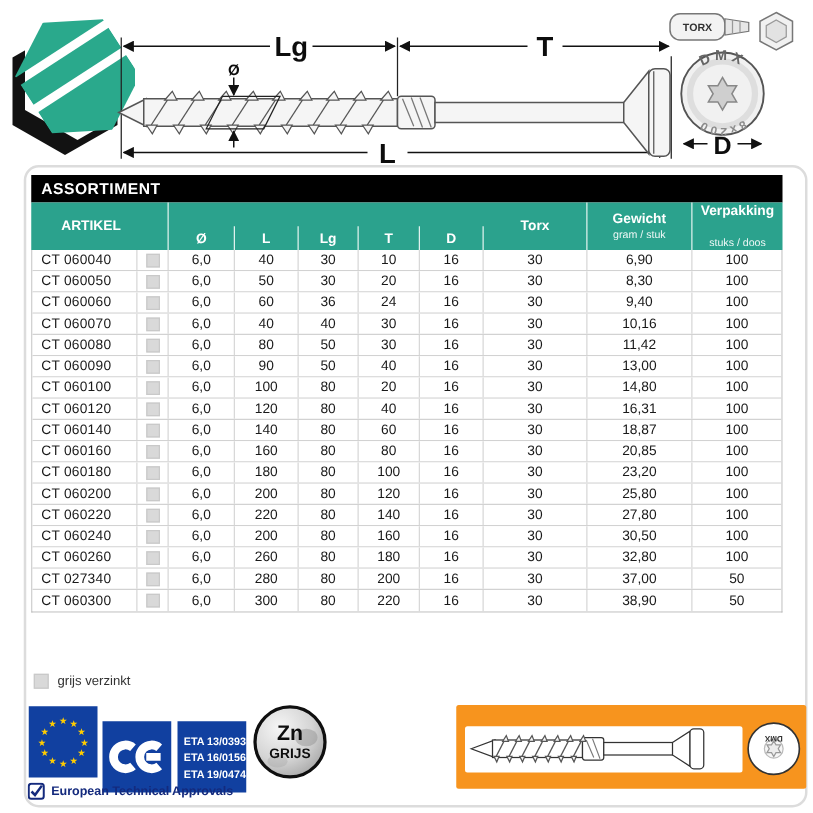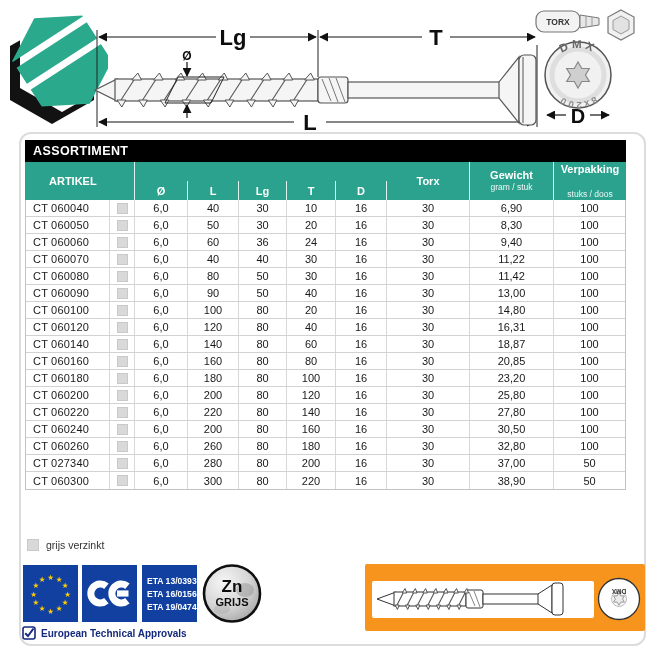--- a/index.html
+++ b/index.html
@@ -32,21 +32,21 @@
   .cell{display:flex;align-items:center;justify-content:center;font-size:11px;color:#191919;
         border-right:1px solid #d8d8d8;box-sizing:border-box;}
   .cell:last-child{border-right:none;}
   .cell.art{justify-content:flex-start;padding-left:7px;letter-spacing:.2px;}
   .sq{width:9px;height:9px;background:#d9d9d9;border:1px solid #c9c9c9;display:inline-block;}
 
   .legend{left:27px;top:539px;display:flex;align-items:flex-end;gap:7px;font-size:10.5px;color:#333;}
   .legend .sq{width:10px;height:10px;}
 
   
-  .badge{top:565px;height:57px;background:#1140a0;box-sizing:border-box;}
+  .badge{top:577px;height:57px;background:#1140a0;box-sizing:border-box;}
   .eu{left:23px;width:55px;}
   .ce{left:82px;width:55px;}
   .eta{left:142px;width:55px;display:flex;flex-direction:column;justify-content:center;gap:3px;padding-left:5px;}
   .eta .ln{color:#fff;font-size:8.6px;font-weight:bold;white-space:nowrap;}
   .star{font-size:7.5px;fill:#ffcc00;text-anchor:middle;}
   .vh{position:absolute;width:1px;height:1px;overflow:hidden;clip:rect(0 0 0 0);}
 
   .caption{left:22px;top:626px;display:flex;align-items:center;gap:5px;color:#142a7d;
            font-size:10px;font-weight:bold;}
 
@@ -253,21 +253,21 @@
           <div class="cell art">CT 060070</div>
           <div class="cell sqc">
             <span class="sq"></span>
           </div>
           <div class="cell num">6,0</div>
           <div class="cell num">40</div>
           <div class="cell num">40</div>
           <div class="cell num">30</div>
           <div class="cell num">16</div>
           <div class="cell num">30</div>
-          <div class="cell num">11,22</div>
+          <div class="cell num">10,16</div>
           <div class="cell num">100</div>
         </div>
         <div class="trow">
           <div class="cell art">CT 060080</div>
           <div class="cell sqc">
             <span class="sq"></span>
           </div>
           <div class="cell num">6,0</div>
           <div class="cell num">80</div>
           <div class="cell num">50</div>

